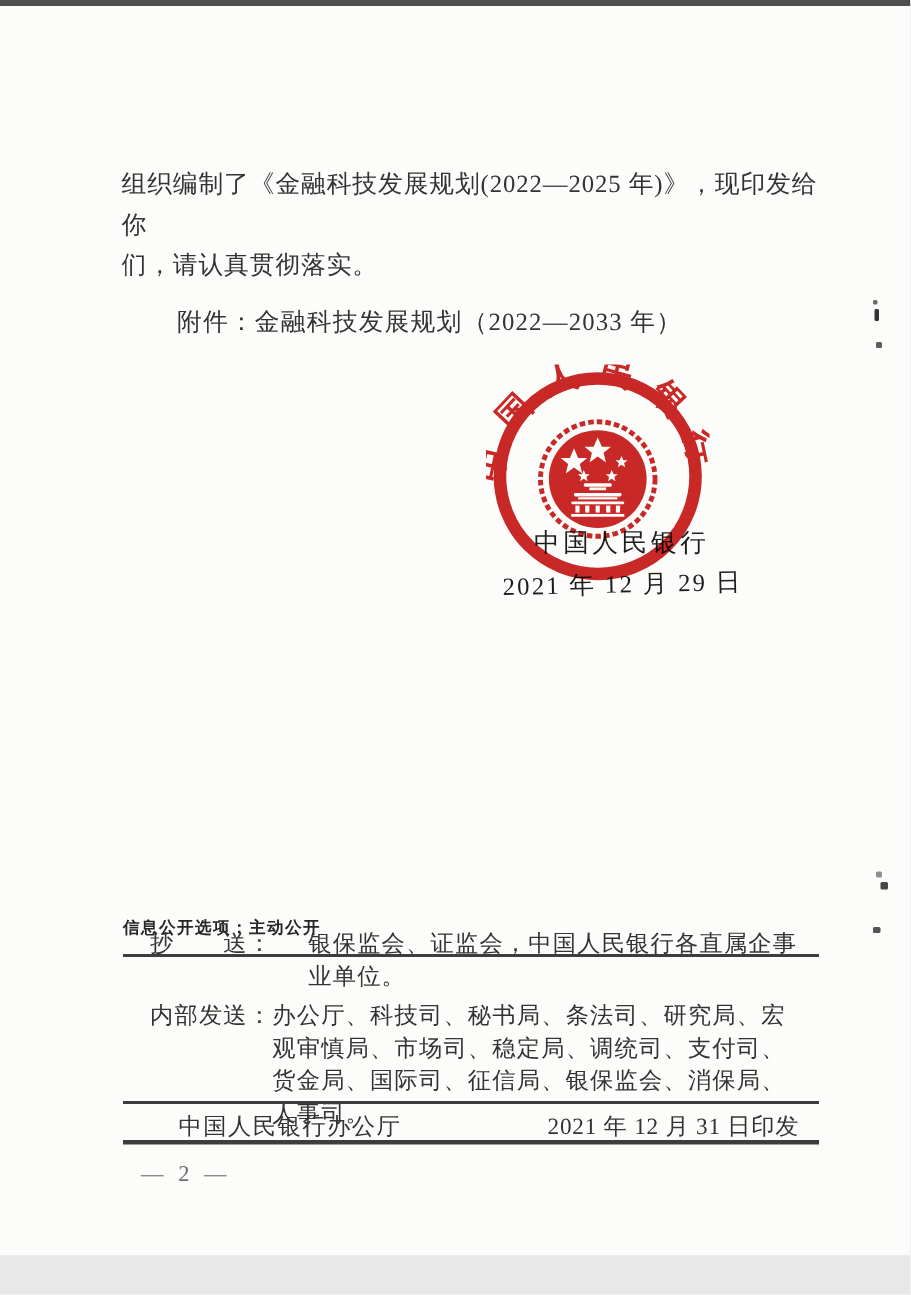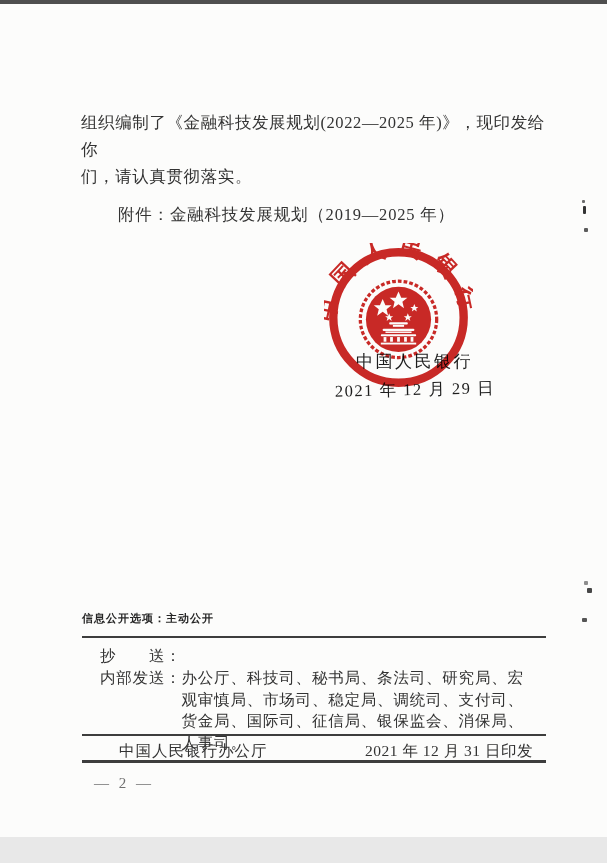--- a/index.html
+++ b/index.html
@@ -47,21 +47,21 @@
   .rule-1{top:636px;height:2px;}
   .rule-2{top:734px;height:1.5px;}
   .rule-3{top:760px;height:2.5px;}
   .dist-row{
     position:absolute;left:100px;width:435px;
     font-size:15.5px;line-height:21.5px;letter-spacing:0.8px;color:#333;
     display:flex;
   }
   .dist-row .label{flex:0 0 76px;white-space:nowrap;}
   .dist-row .value{flex:1;}
-  .dist-cc{top:645px;gap:24px;}
+  .dist-cc{top:619px;gap:24px;}
   .dist-internal{top:667px;justify-content:flex-end;}
   .publisher{
     position:absolute;left:93px;top:741px;
     font-size:15.5px;letter-spacing:1px;color:#333;margin-left:26px;
   }
   .print-date{
     position:absolute;left:365px;top:741px;
     font-size:15.5px;letter-spacing:0.5px;color:#333;
   }
   .page-number{
@@ -81,21 +81,21 @@
 
 <div class="page">
 
   <div class="scan-bar"></div>
 
   <div class="body-text">
     <div>组织编制了《金融科技发展规划(2022—2025 年)》，现印发给你</div>
     <div>们，请认真贯彻落实。</div>
   </div>
 
-  <div class="attachment">附件：金融科技发展规划（2019—2025 年）</div>
+  <div class="attachment">附件：金融科技发展规划（2022—2033 年）</div>
 
   <div class="seal-issuer">中国人民银行</div>
   <div class="seal-date">2021 年 12 月 29 日</div>
 
   <svg class="seal" viewBox="0 0 160 160">
     <defs>
       <path id="star" d="M0,-10 L2.94,-3.09 L9.51,-3.09 L4.19,1.18 L5.88,8.09 L0,3.82 L-5.88,8.09 L-4.19,1.18 L-9.51,-3.09 L-2.94,-3.09 Z"></path>
       <path id="arcPath" d="M 16 104 A 68 68 0 1 1 144 104" fill="none"></path>
     </defs>
 
@@ -132,20 +132,21 @@
       </g>
     </g>
   </svg>
 
   <div class="disclosure">信息公开选项：主动公开</div>
 
   <div class="rule rule-1"></div>
 
   <div class="dist-row dist-cc">
     <span class="label">抄　　送：</span>
+    <span class="value">银保监会、证监会，中国人民银行各直属企事业单位。</span>
   </div>
 
   <div class="dist-row dist-internal">
     <span class="label">内部发送：</span>
     <span class="value">办公厅、科技司、秘书局、条法司、研究局、宏观审慎局、市场司、稳定局、调统司、支付司、货金局、国际司、征信局、银保监会、消保局、人事司。</span>
   </div>
 
   <div class="rule rule-2"></div>
 
   <div class="publisher">中国人民银行办公厅</div>

